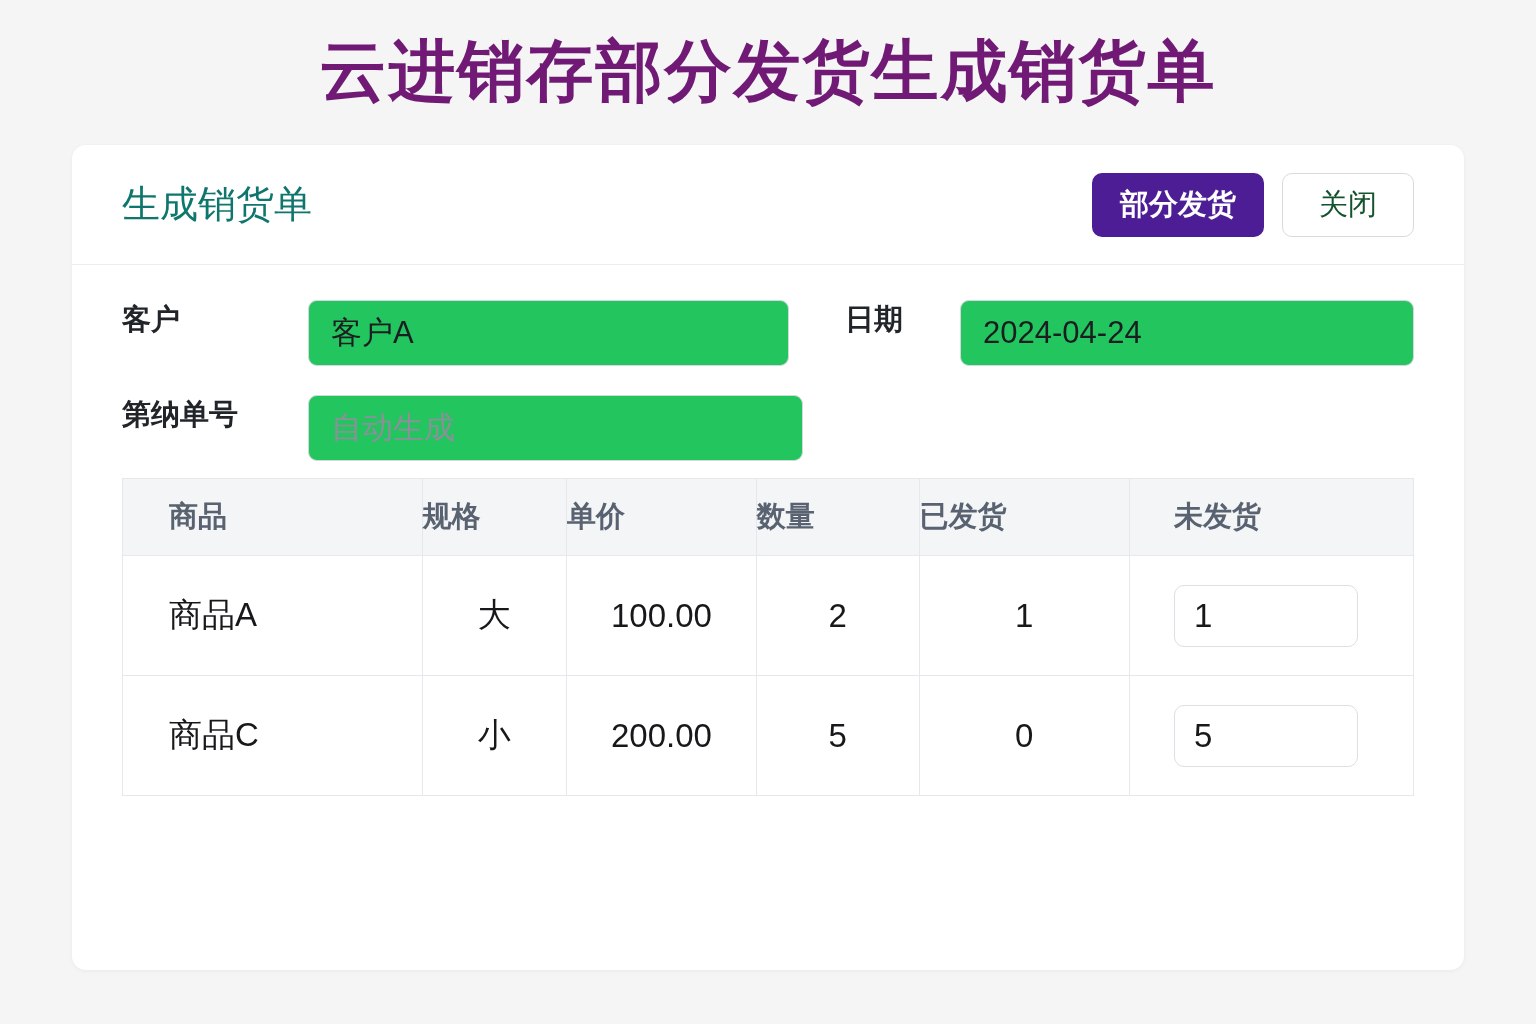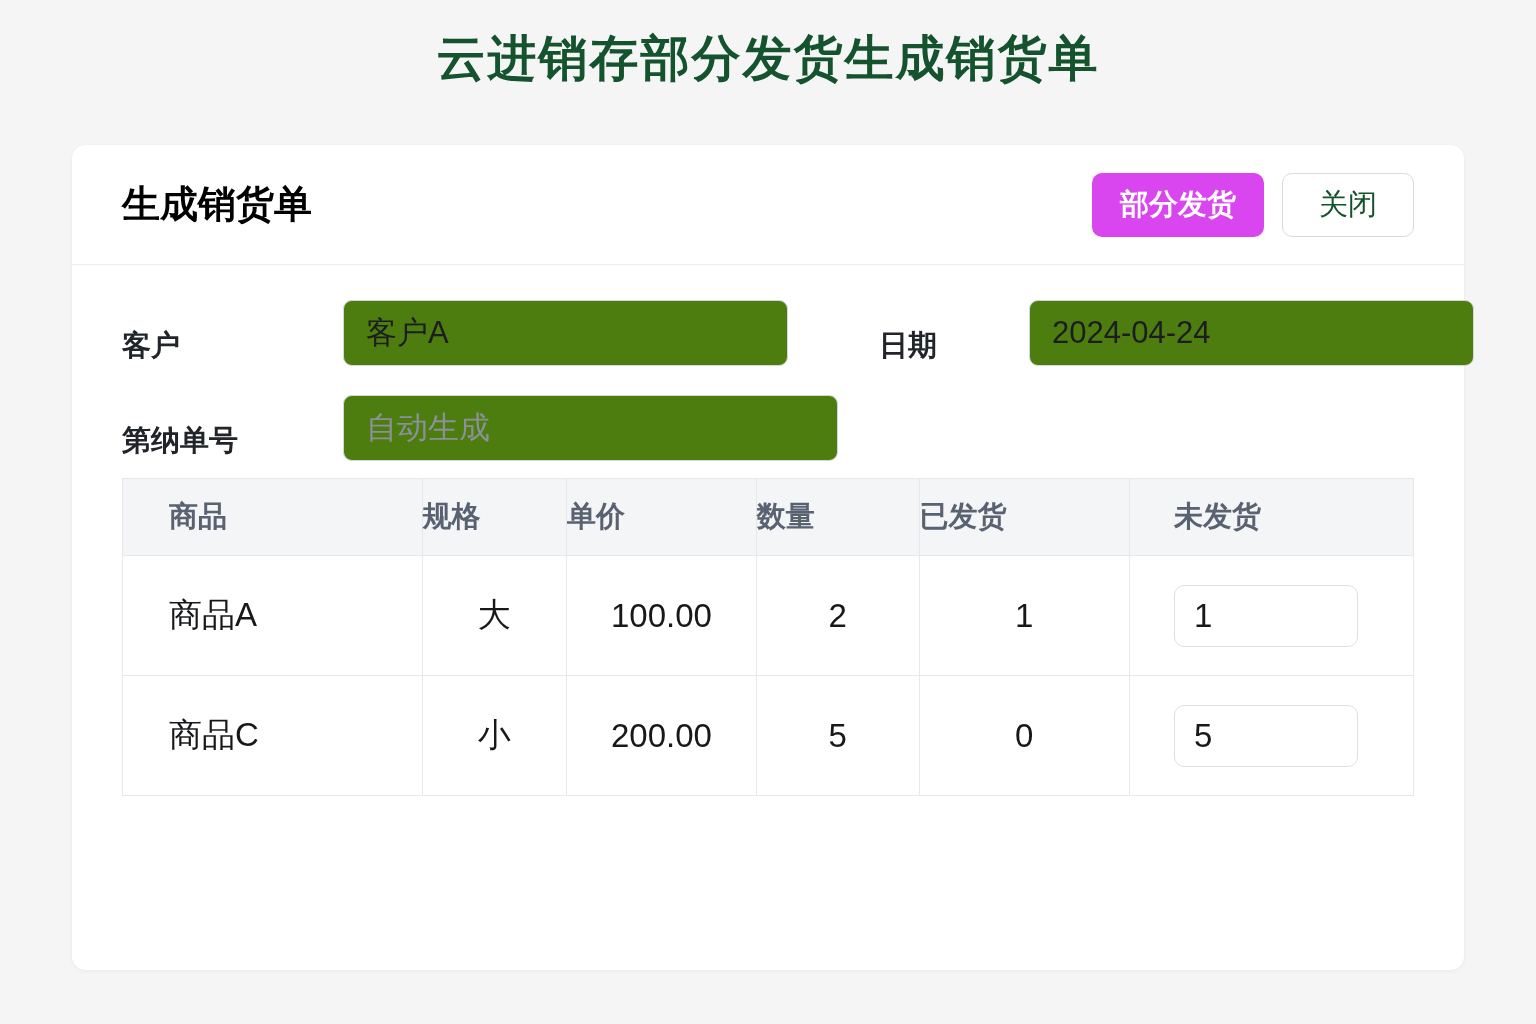--- a/index.html
+++ b/index.html
@@ -5,94 +5,94 @@
   * { margin: 0; padding: 0; box-sizing: border-box; }
   html, body {
     width: 1536px; height: 1024px;
     background: #f5f5f6;
     font-family: "Liberation Sans", "DejaVu Sans", sans-serif;
     overflow: hidden;
   }
   .page-title {
     text-align: center;
     padding-top: 26px;
-    font-size: 49px;
+    font-size: 67px;
     font-weight: 900;
     letter-spacing: 2px;
-    color: #14532d;
+    color: #701a75;
   }
   .card {
     position: absolute;
     left: 72px; top: 145px;
     width: 1392px; height: 825px;
     background: #ffffff;
     border-radius: 14px;
     box-shadow: 0 1px 4px rgba(0,0,0,0.05);
   }
   .card-header {
     display: flex;
     align-items: center;
     justify-content: space-between;
     height: 120px;
     padding: 0 50px;
     border-bottom: 1px solid #ebedef;
   }
   .card-title {
     font-size: 38px;
-    font-weight: 700;
-    color: #000000;
+    font-weight: 400;
+    color: #0f766e;
   }
   .header-buttons { display: flex; gap: 18px; align-items: center; }
   .btn {
     height: 64px;
     border-radius: 10px;
     font-size: 29px;
     font-weight: 600;
     font-family: inherit;
     cursor: pointer;
     display: inline-flex;
     align-items: center;
     justify-content: center;
   }
   .btn-primary {
-    background: #d946ef;
+    background: #4c1d95;
     color: #ffffff;
     border: none;
     padding: 0 28px;
   }
   .btn-plain {
     background: #ffffff;
     color: #14532d;
     border: 1px solid #d8dade;
     padding: 0 36px;
     font-weight: 500;
   }
   .card-body { padding: 35px 50px 0 50px; }
-  .form-row { display: flex; align-items: flex-end; gap: 35px; }
+  .form-row { display: flex; align-items: flex-start; }
   .form-row + .form-row { margin-top: 29px; }
   .field-label {
     width: 186px;
     font-size: 29px;
     font-weight: 600;
     color: #212429;
     flex: 0 0 auto;
   }
   .field-label.date-label {
     width: 115px;
     margin-left: 56px;
   }
   .text-input {
     height: 66px;
     border: 1px solid #d4d7db;
     border-radius: 9px;
     padding: 0 22px;
     font-size: 31px;
     color: #1c1d20;
     font-family: inherit;
-    background: #4d7c0f;
+    background: #22c55e;
     outline: none;
   }
   .text-input::placeholder { color: #8b9099; }
   .input-customer, .input-orderno { width: 495px; }
   .input-date { width: 467px; }
   table.items {
     margin-top: 17px;
     width: 100%;
     border-collapse: collapse;
     table-layout: fixed;

